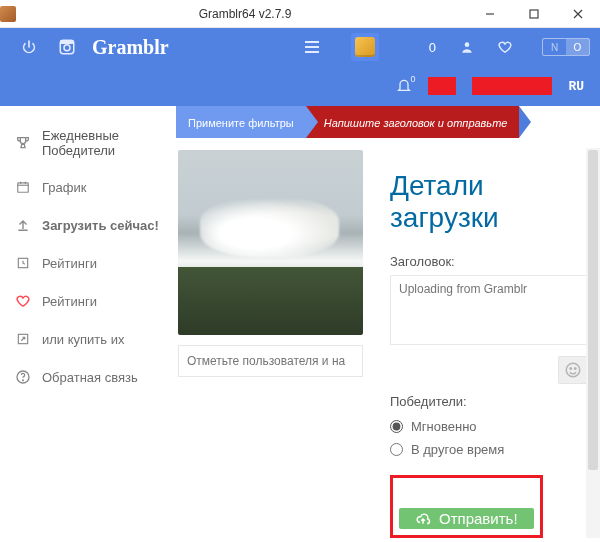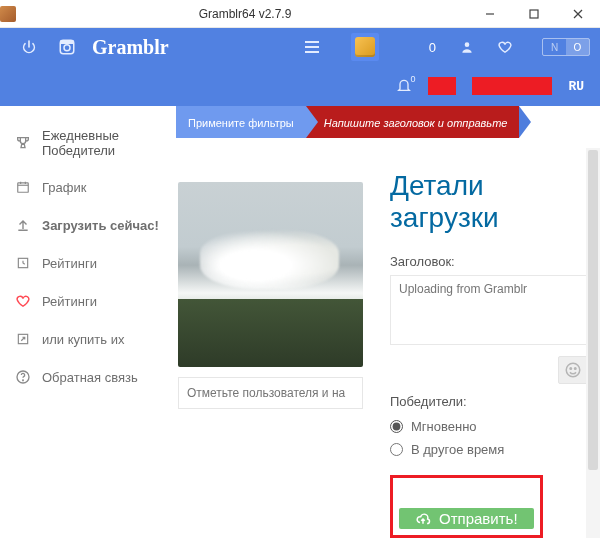--- a/index.html
+++ b/index.html
@@ -209,21 +209,21 @@
       <div class="crumbs">
         <div class="crumb">
             <span>Примените фильтры</span>
           </div>
         <div class="crumb active">
             <span>Напишите заголовок и отправьте</span>
           </div>
       </div>
     </div>
 
-    <div class="left-col" style="margin-top:70px">
+    <div class="left-col" style="margin-top:38px">
       <div class="thumb">
         <div class="sky"></div>
           <div class="cloud"></div>
       </div>
       <input class="tag-input" placeholder="Отметьте пользователя и на" style="">
     </div>
 
     <div class="right-col" style="margin-top:54px">
       <div class="panel-title">Детали загрузки</div>
       <div class="lbl">Заголовок:</div>

